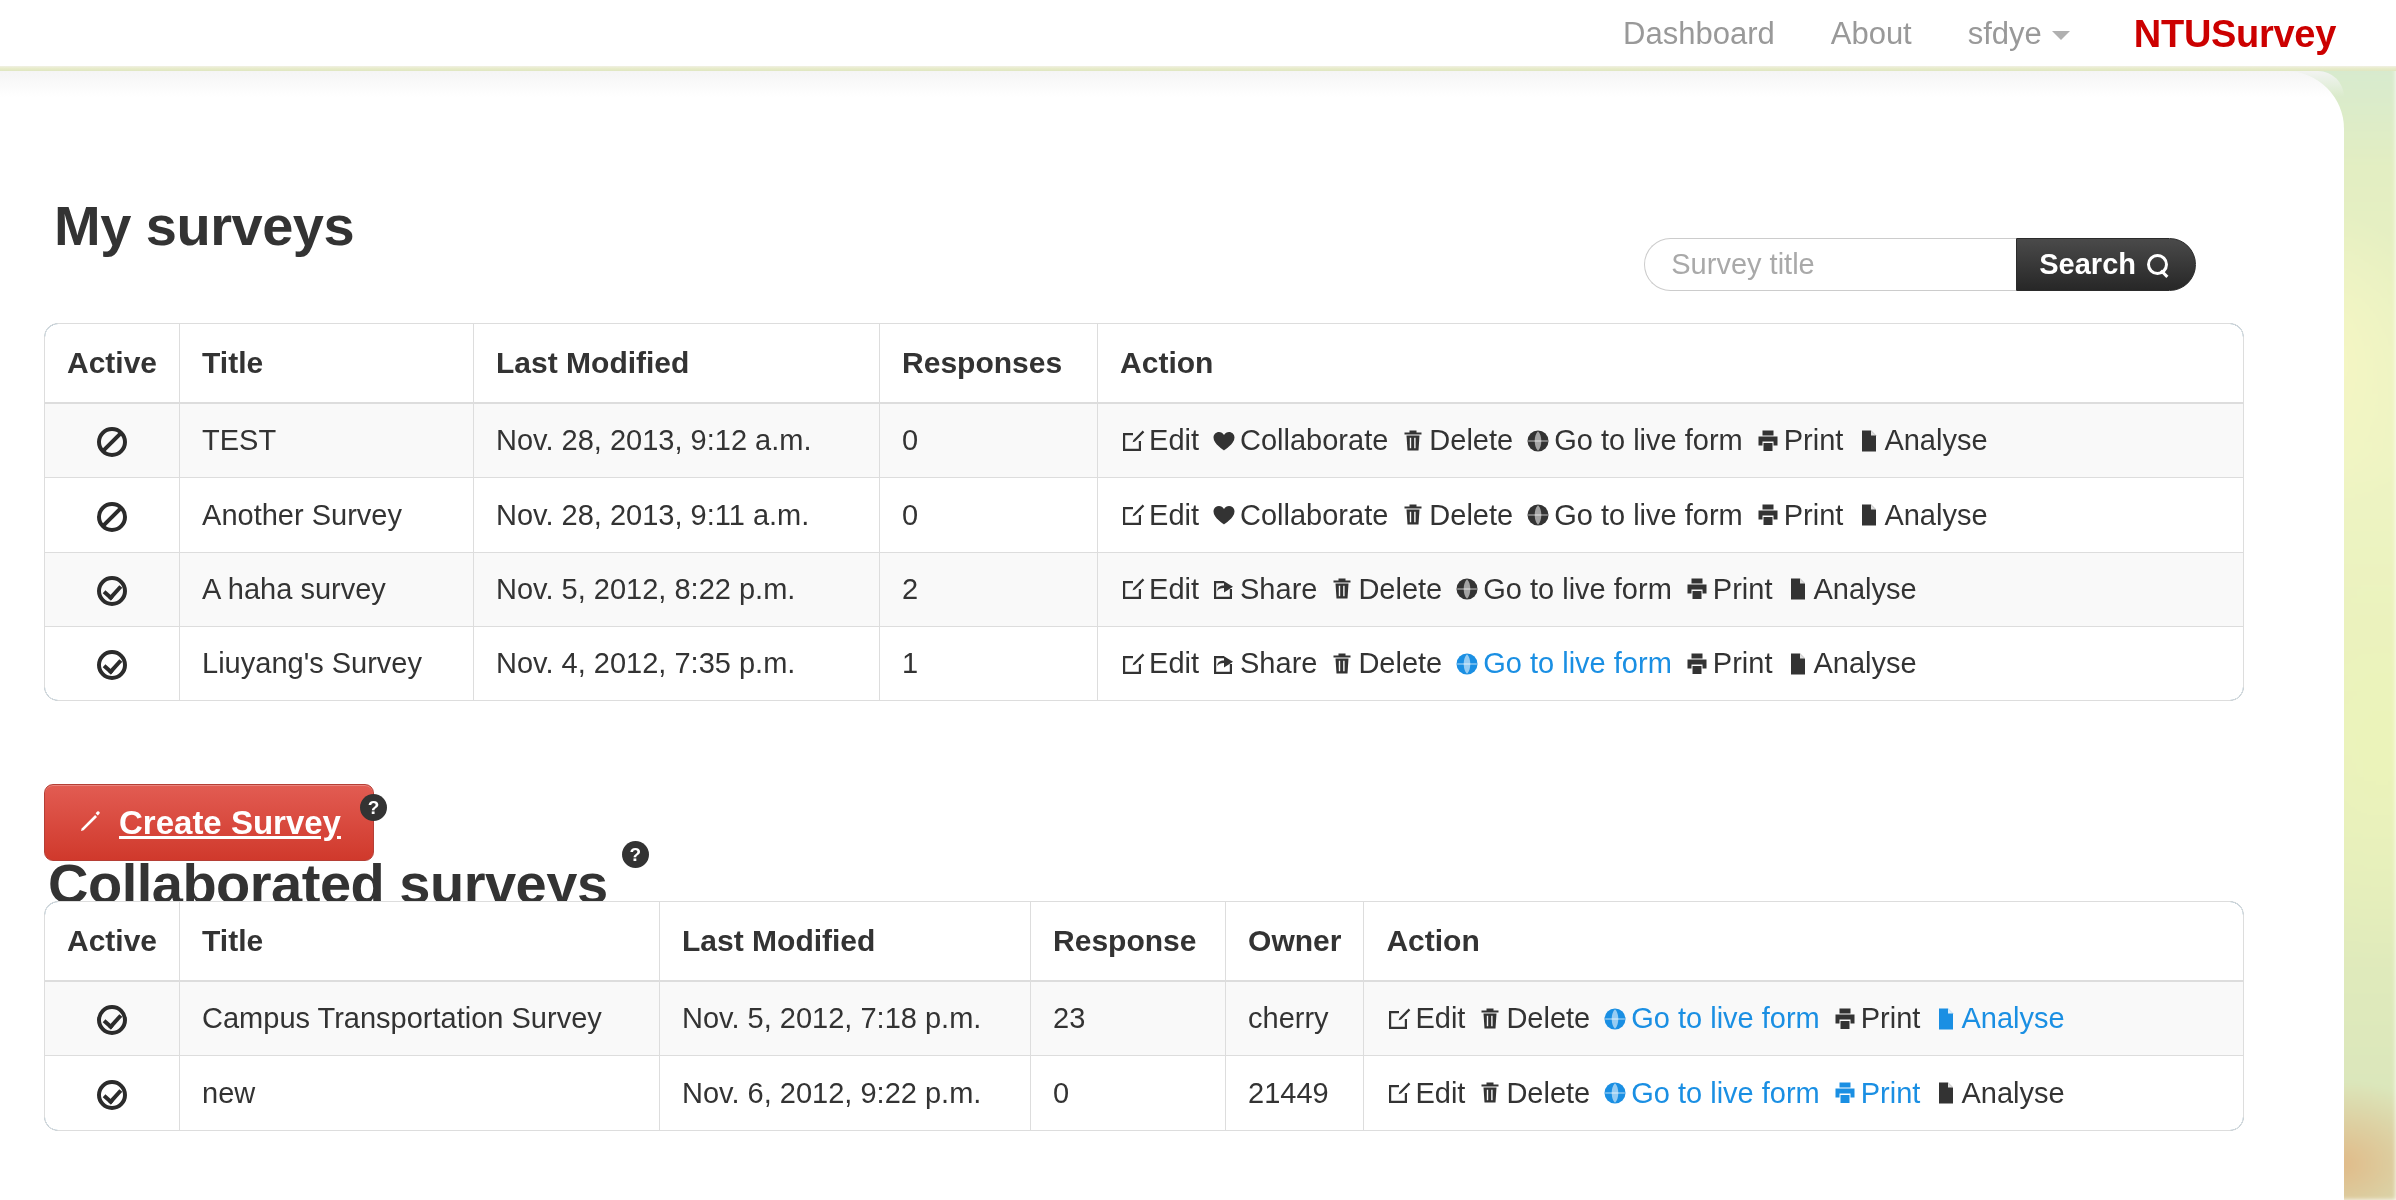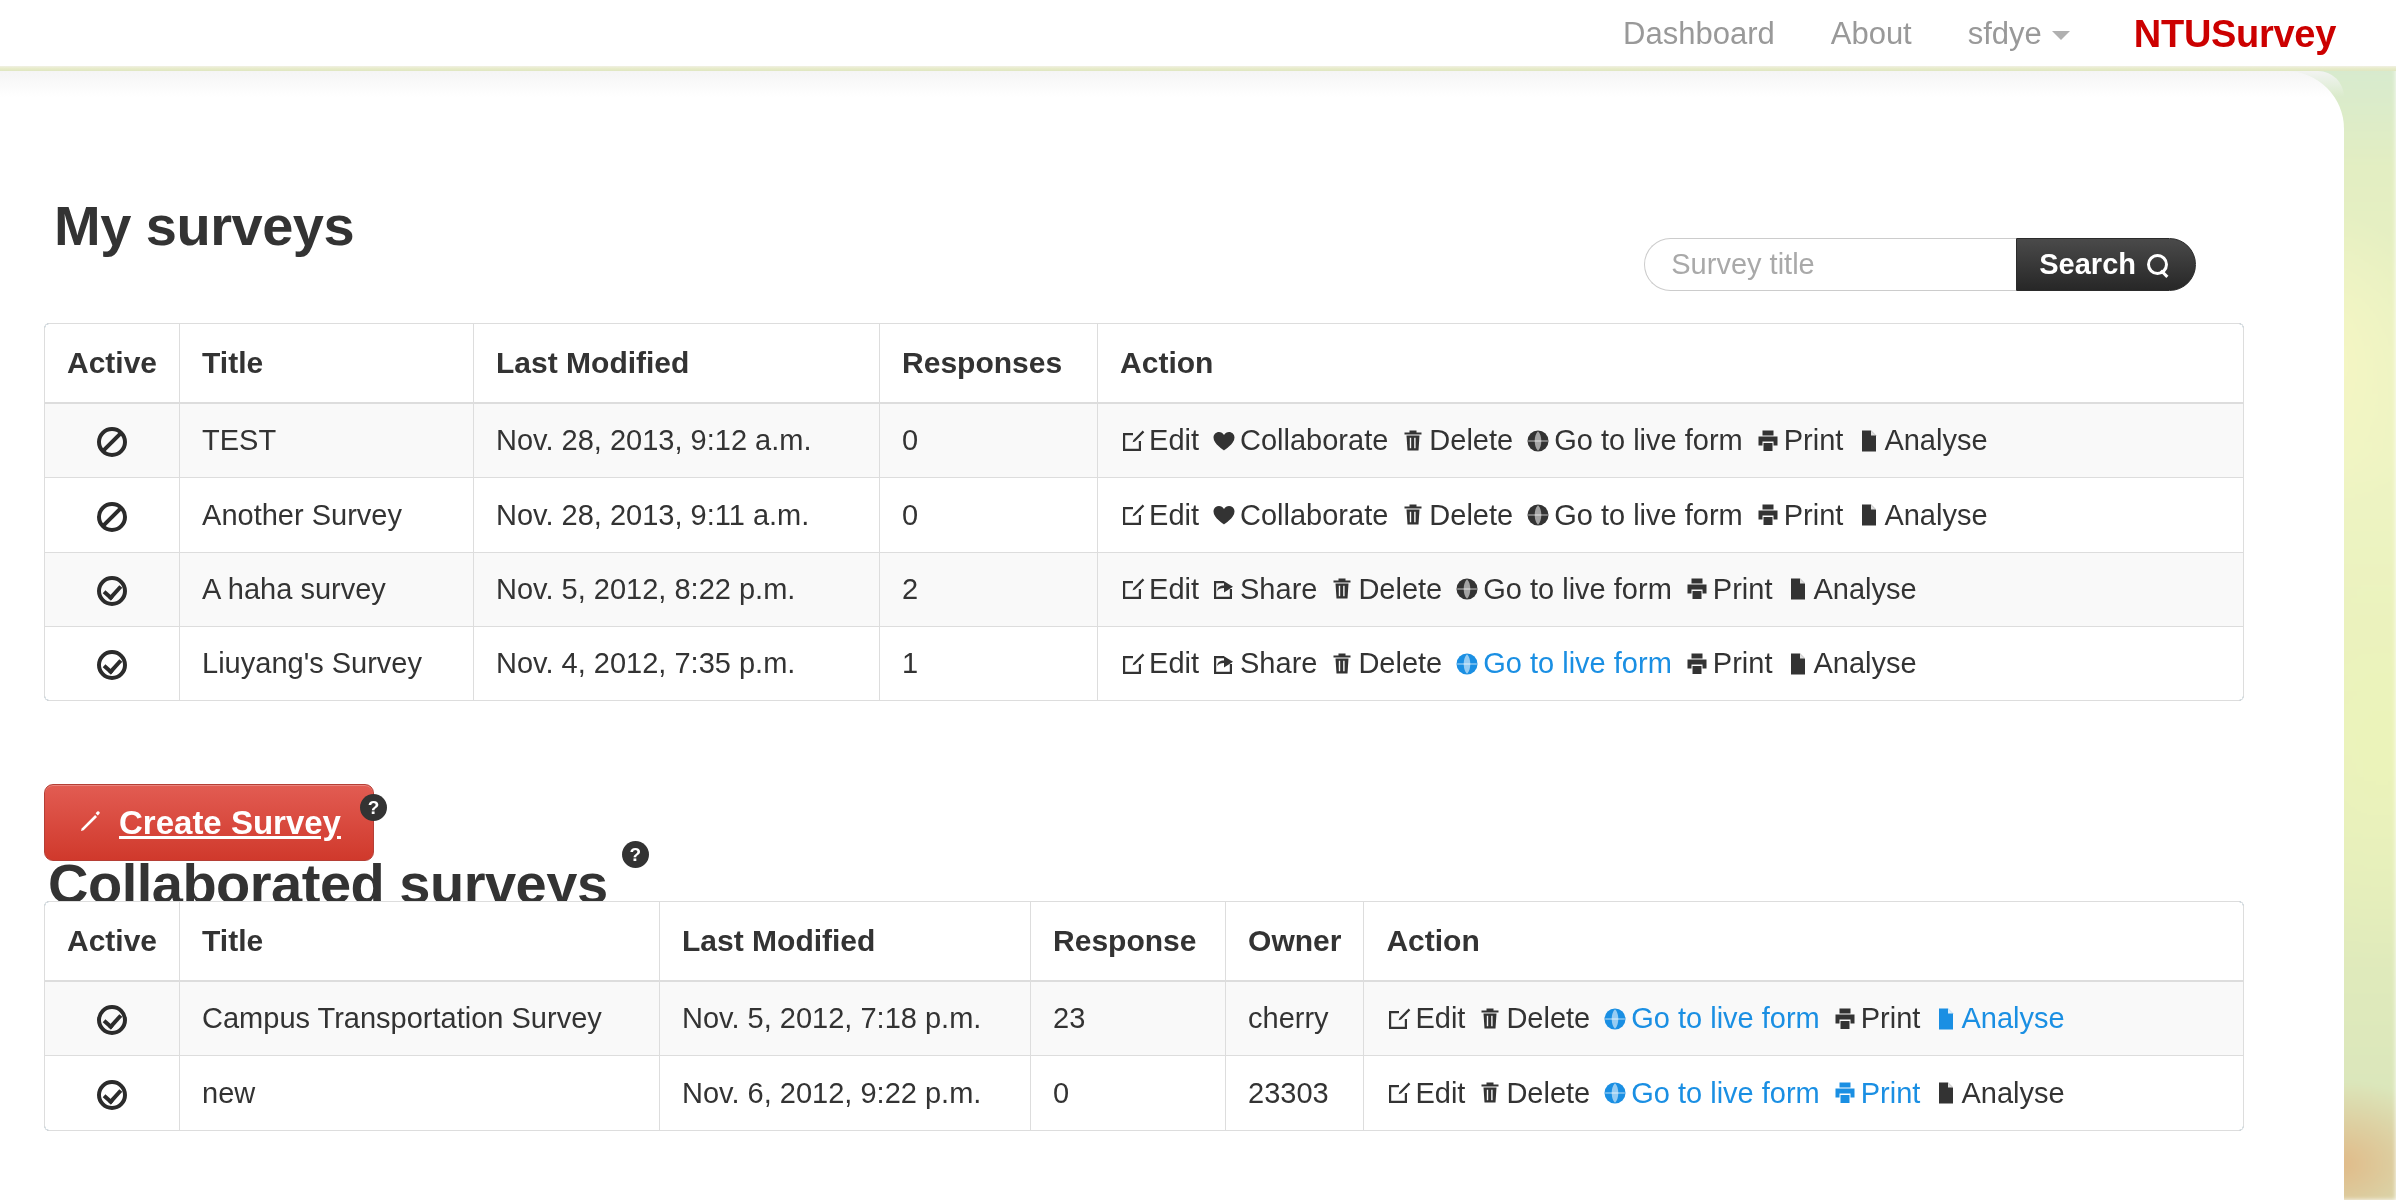--- a/index.html
+++ b/index.html
@@ -184,21 +184,21 @@
 
   
   table.grid {
     position: absolute;
     border-collapse: separate;
     border-spacing: 0;
     background: #0c4a6e;
     font-size: 29px;
     color: #333333;
     border: 1px solid #dddddd;
-    border-radius: 5px;
+    border-radius: 14px;
     overflow: hidden;
   }
   #table-my { left: 44px; top: 252px; width: 2200px; }
   #table-collab { left: 44px; top: 830px; width: 2200px; }
 
   table.grid th {
     text-align: left;
     font-weight: bold;
     font-size: 30px;
     padding: 22px 22px;
@@ -682,21 +682,21 @@
                 <span>Analyse</span>
               </a>
             </div>
           </td>
         </tr>
         <tr>
           <td class="col-active cell-center"><span class="status-icon check"></span></td>
           <td>new</td>
           <td>Nov. 6, 2012, 9:22 p.m.</td>
           <td>0</td>
-          <td>23303</td>
+          <td>21449</td>
           <td>
             <div class="actions">
               <a href="#" class="action-link">
                 <span class="ico">
                   <svg viewBox="0 0 26 28">
                     <path d="M3 6h10v2.2H5.2v13.6h13.6V14H21v10H3V6z" fill="currentColor"></path>
                     <path d="M22.7 3.6l1.6 1.6-9.3 9.3-2.4.8.8-2.4 9.3-9.3z" fill="currentColor"></path>
                   </svg>
                 </span>
                 <span>Edit</span>

